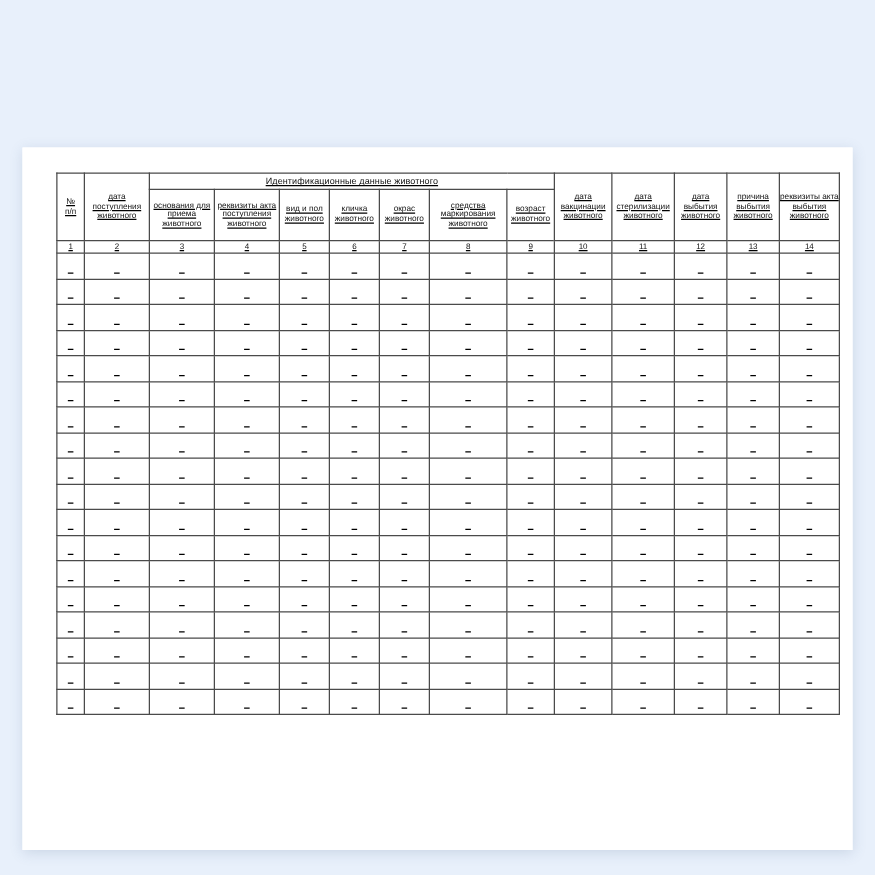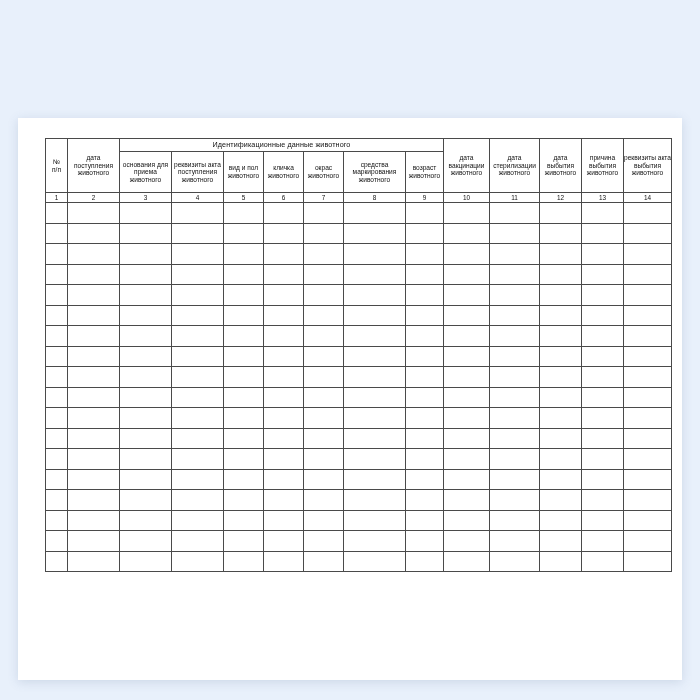--- a/index.html
+++ b/index.html
@@ -28,20 +28,21 @@
     top: 118px;
     width: 664px;
     height: 562px;
     background: #ffffff;
   }
   .table-wrap {
     position: absolute;
     left: 27px;
     top: 20px;
     width: 610px;
+    text-decoration: underline;
   }
   table.reg {
     border-collapse: collapse;
     width: 610px;
     table-layout: fixed;
     background: #fff;
   }
   table.reg td, table.reg th {
     border: 1px solid #4a4a4a;
     padding: 0;

